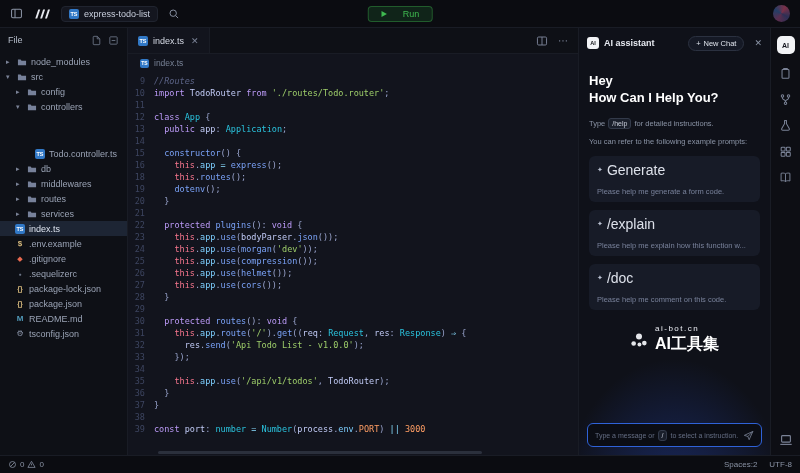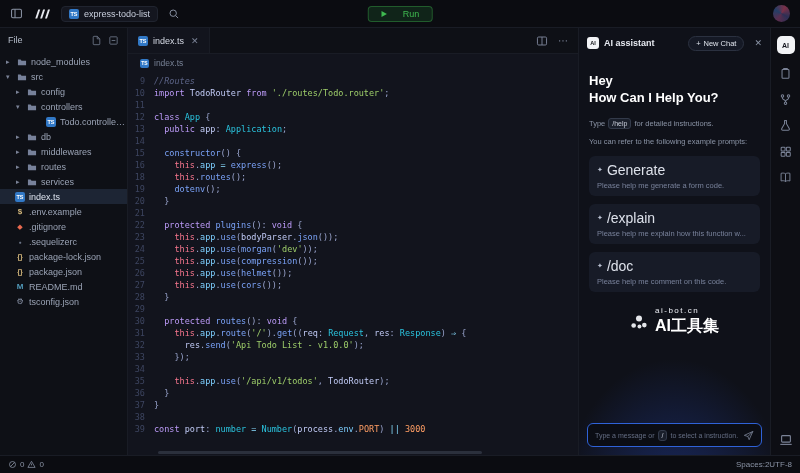--- a/index.html
+++ b/index.html
@@ -84,41 +84,41 @@
   .ai-body{padding:4px 10px 0;flex:1;position:relative;z-index:1;overflow:hidden}
   .ai-h1{font-size:13px;line-height:17px;font-weight:bold;color:#fff;margin:10px 0 12px}
   .hint{font-size:7.5px;color:#8a93a5;line-height:12px}
   .kbd{display:inline-block;border:1px solid #333a4a;background:#1a1f2b;border-radius:3px;
     padding:0 3px;margin:0 3px;color:#c6cbd8;font-size:7px;line-height:9px}
   .hint2{margin-top:6px}
   .pcard{background:#171b27;border-radius:6px;padding:6px 8px;margin-top:8px;cursor:pointer}
   .pt{display:flex;align-items:center;gap:4px}
   .pstar{color:#b9c0d0;font-size:7px}
   .ptt{font-size:14px;color:#dde1ea}
-  .pd{font-size:7.5px;color:#78819a;margin-top:3px;white-space:nowrap;overflow:hidden}
+  .pd{font-size:7.5px;color:#78819a;margin-top:9px;white-space:nowrap;overflow:hidden}
   .watermark{margin-top:14px;display:flex;align-items:center;justify-content:center;gap:7px}
   .wm-domain{font-size:8px;letter-spacing:1.5px;color:#eceef4}
   .wm-name{font-size:16px;font-weight:bold;color:#fff;margin-top:1px}
   .chat-input{position:absolute;left:8px;right:8px;bottom:8px;height:24px;background:#0b0d14;
     border:1px solid #2f62d8;border-radius:6px;display:flex;align-items:center;gap:4px;
     padding:0 7px;z-index:2;cursor:text}
   .ph{font-size:7px;color:#646d83;display:flex;align-items:center;white-space:nowrap;overflow:hidden;flex:1}
   .send{color:#7a8296;flex:none;cursor:pointer}
   
   .strip{width:30px;flex:none;background:#0d0e14;border-left:1px solid #191c25;
     display:flex;flex-direction:column;align-items:center;padding:8px 0;gap:13px}
   .ai-tile{width:18px;height:18px;border-radius:5px;background:#f2f3f6;color:#14161f;
     font-weight:bold;font-size:7px;display:flex;align-items:center;justify-content:center;cursor:pointer}
   .sico{color:#7a8296;cursor:pointer}
   .strip .bottom{margin-top:auto}
   
   .status{height:18px;flex:none;background:#0b0c11;border-top:1px solid #191c25;display:flex;
     align-items:center;gap:10px;padding:0 8px;font-size:8px;color:#8a93a5}
   .st-group{display:flex;align-items:center;gap:3px;cursor:pointer}
-  .st-right{margin-left:auto;display:flex;}
+  .st-right{margin-left:auto;display:flex;gap:12px}
   .st-right span{cursor:pointer}
 </style>
 </head>
 <body>
 
 <div class="app">
 
   <div class="topbar">
     <span class="icon-btn">
       <svg width="13" height="13" viewBox="0 0 15 15" fill="none" stroke="currentColor" stroke-width="1.2">
@@ -194,21 +194,21 @@
             </svg>
             <span class="tlabel">config</span>
           </div>
           <div class="trow" style="padding-left: 16px;">
             <span class="chev">▾</span>
             <svg class="fico" width="10" height="10" viewBox="0 0 16 16">
               <path d="M1.5 4h4.3l1.4 1.8h7.3V13h-13z" fill="#77819a"></path>
             </svg>
             <span class="tlabel">controllers</span>
           </div>
-          <div class="trow" style="padding-left: 46px;">
+          <div class="trow" style="padding-left: 35px; margin-top: 32px;">
             <span class="tsb">TS</span>
             <span class="tlabel">Todo.controller.ts</span>
           </div>
           <div class="trow" style="padding-left: 16px;">
             <span class="chev">▸</span>
             <svg class="fico" width="10" height="10" viewBox="0 0 16 16">
               <path d="M1.5 4h4.3l1.4 1.8h7.3V13h-13z" fill="#77819a"></path>
             </svg>
             <span class="tlabel">db</span>
           </div>

